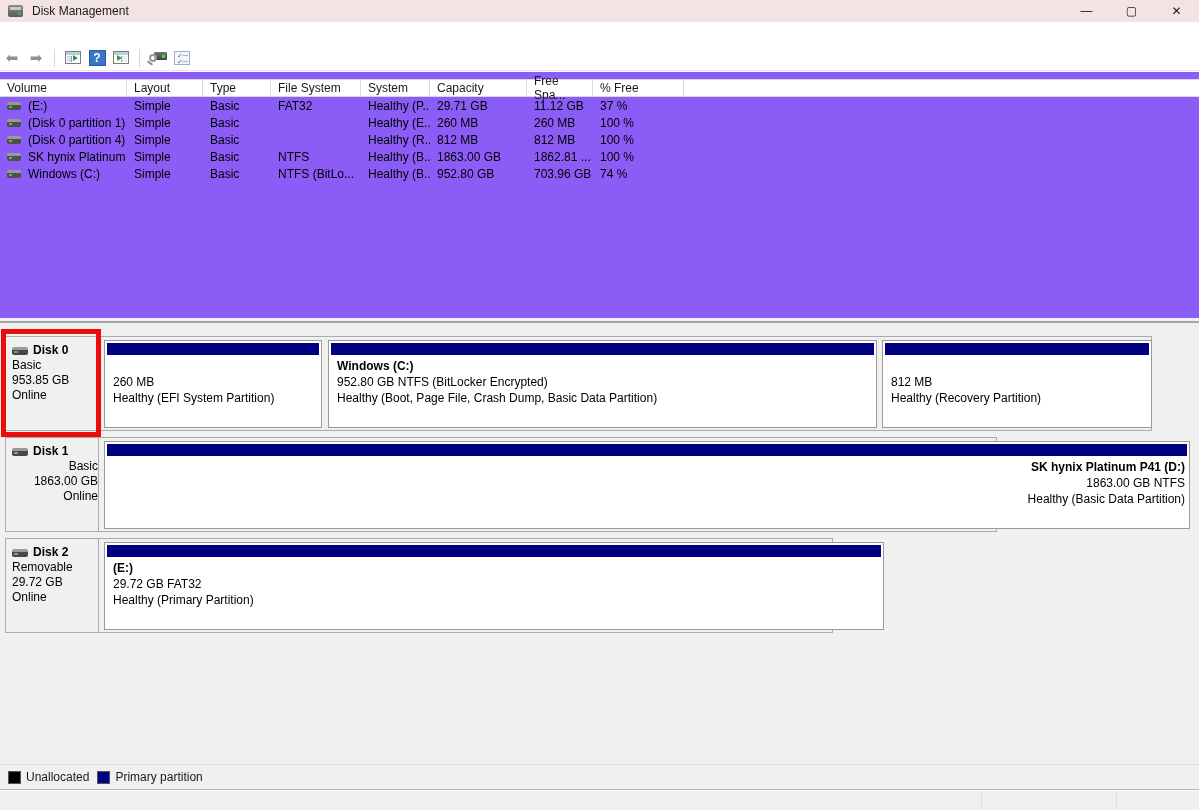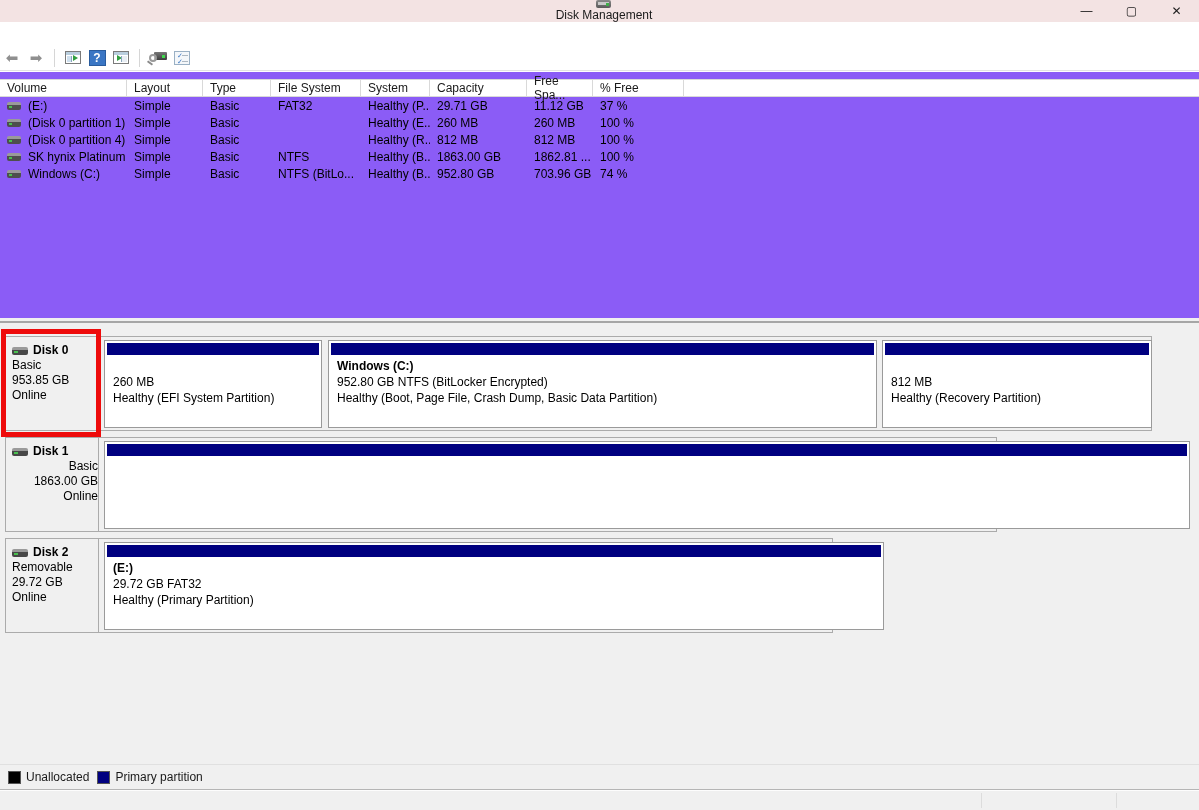--- a/index.html
+++ b/index.html
@@ -1,21 +1,21 @@
 <!DOCTYPE html>
 <html><head>
 <meta charset="utf-8">
 <style>
   * { margin:0; padding:0; box-sizing:border-box; }
   html,body { width:1199px; height:810px; }
   body { font-family:"Liberation Sans", sans-serif; font-size:12px; color:#000; background:#fff; }
   .window { position:relative; width:1199px; height:810px; overflow:hidden; background:#fff; }
 
   
-  .titlebar { position:absolute; left:0; top:0; width:1199px; height:22px; background:#f3e3e3; display:flex; align-items:center;flex-direction:column; }
+  .titlebar { position:absolute; left:0; top:0; width:1199px; height:22px; background:#f3e3e3; display:flex; align-items:center; }
   .app-icon { width:15px; height:12px; margin-left:8px; position:relative; background:linear-gradient(#8a8a8a,#5a5a5a); border-radius:2px; }
   .app-icon:before { content:""; position:absolute; left:2px; top:2px; right:2px; height:3px; background:#c9c9c9; }
   .app-icon:after { content:""; position:absolute; right:2px; bottom:2px; width:3px; height:3px; background:#3fae49; }
   .title-text { margin-left:9px; color:#1a1a1a; }
   .win-controls { position:absolute; right:0; top:0; height:22px; display:flex; }
   .win-btn { width:45px; height:22px; display:flex; align-items:center; justify-content:center; font-size:12px; color:#1a1a1a; }
 
   
   .menubar { position:absolute; left:0; top:22px; width:1199px; height:23px; background:#fff; display:flex; align-items:center; }
   .menu-item { padding:0 11px; color:#1a1a1a;margin-top:43px; }
@@ -278,20 +278,25 @@
         <div class="disk-title">
             <div class="disk-ico"></div>
             <span>Disk 1</span>
           </div>
         <div>Basic</div>
         <div>1863.00 GB</div>
         <div>Online</div>
       </div>
       <div class="part d1p0">
         <div class="part-bar"></div>
+        <div class="part-text">
+          <div class="pname">SK hynix Platinum P41 (D:)</div>
+          <div>1863.00 GB NTFS</div>
+          <div>Healthy (Basic Data Partition)</div>
+        </div>
       </div>
     </div>
 
     <div class="disk-row row2">
       <div class="disk-label">
         <div class="disk-title">
             <div class="disk-ico"></div>
             <span>Disk 2</span>
           </div>
         <div>Removable</div>

